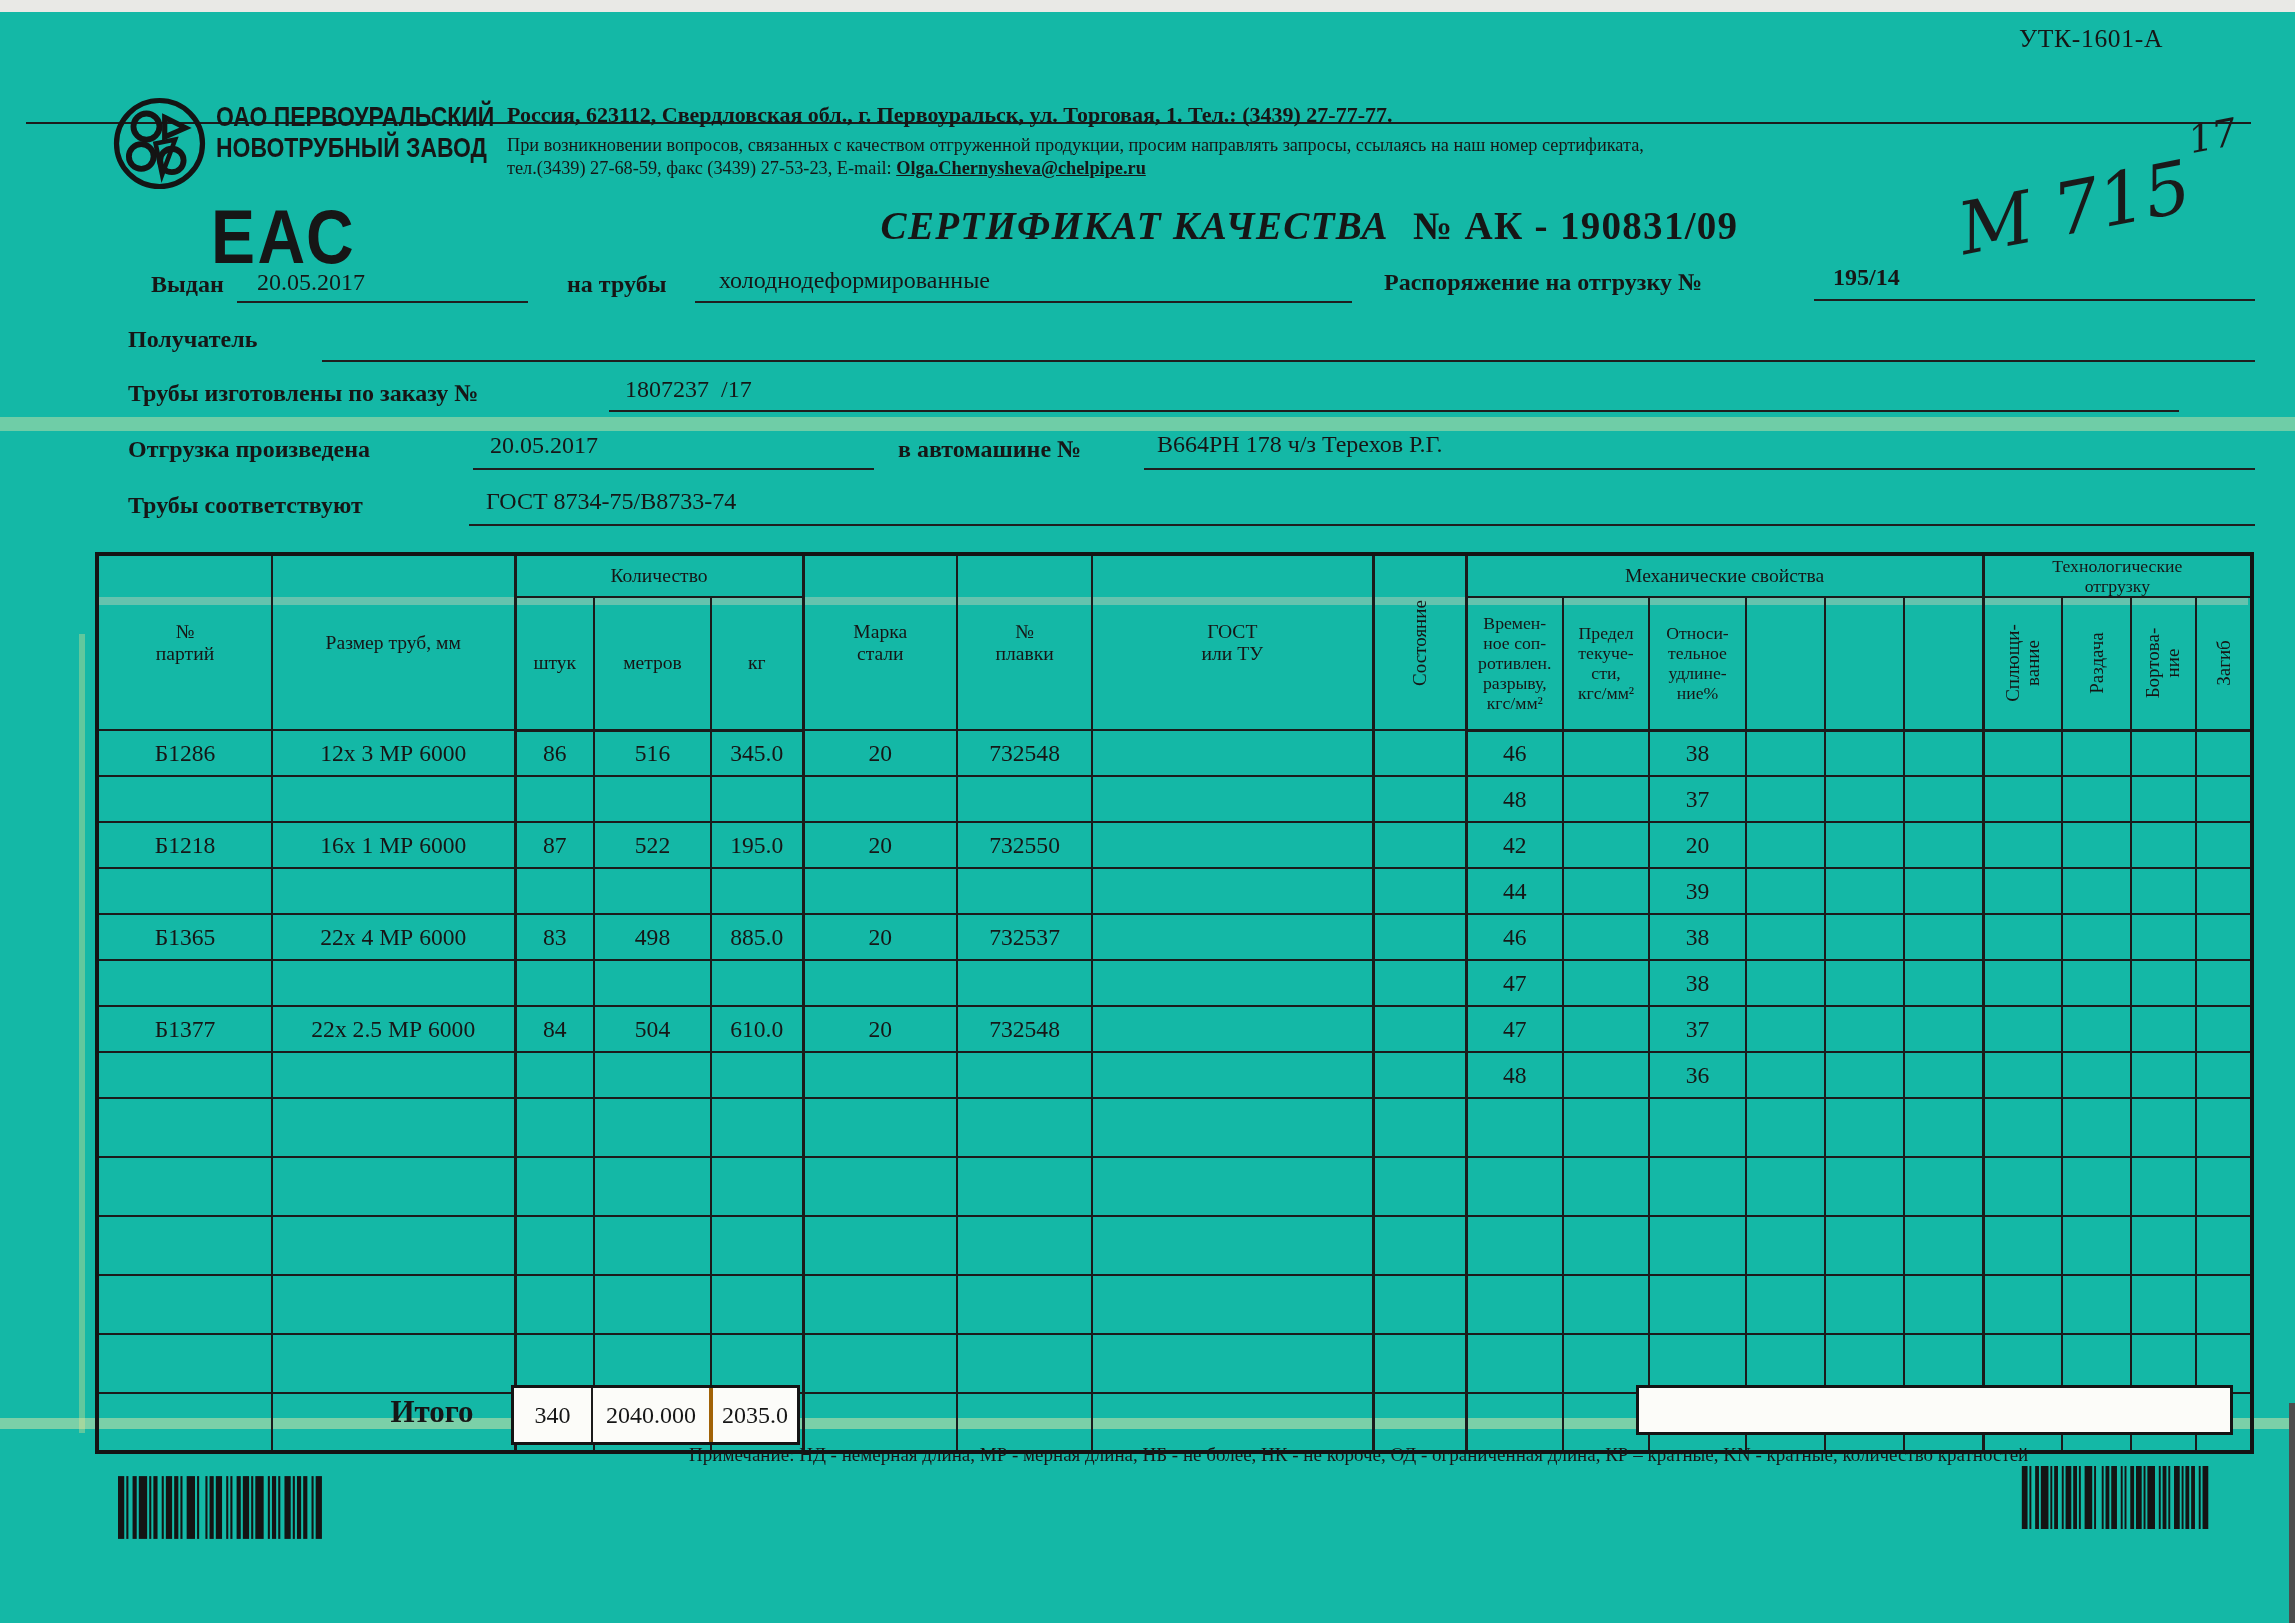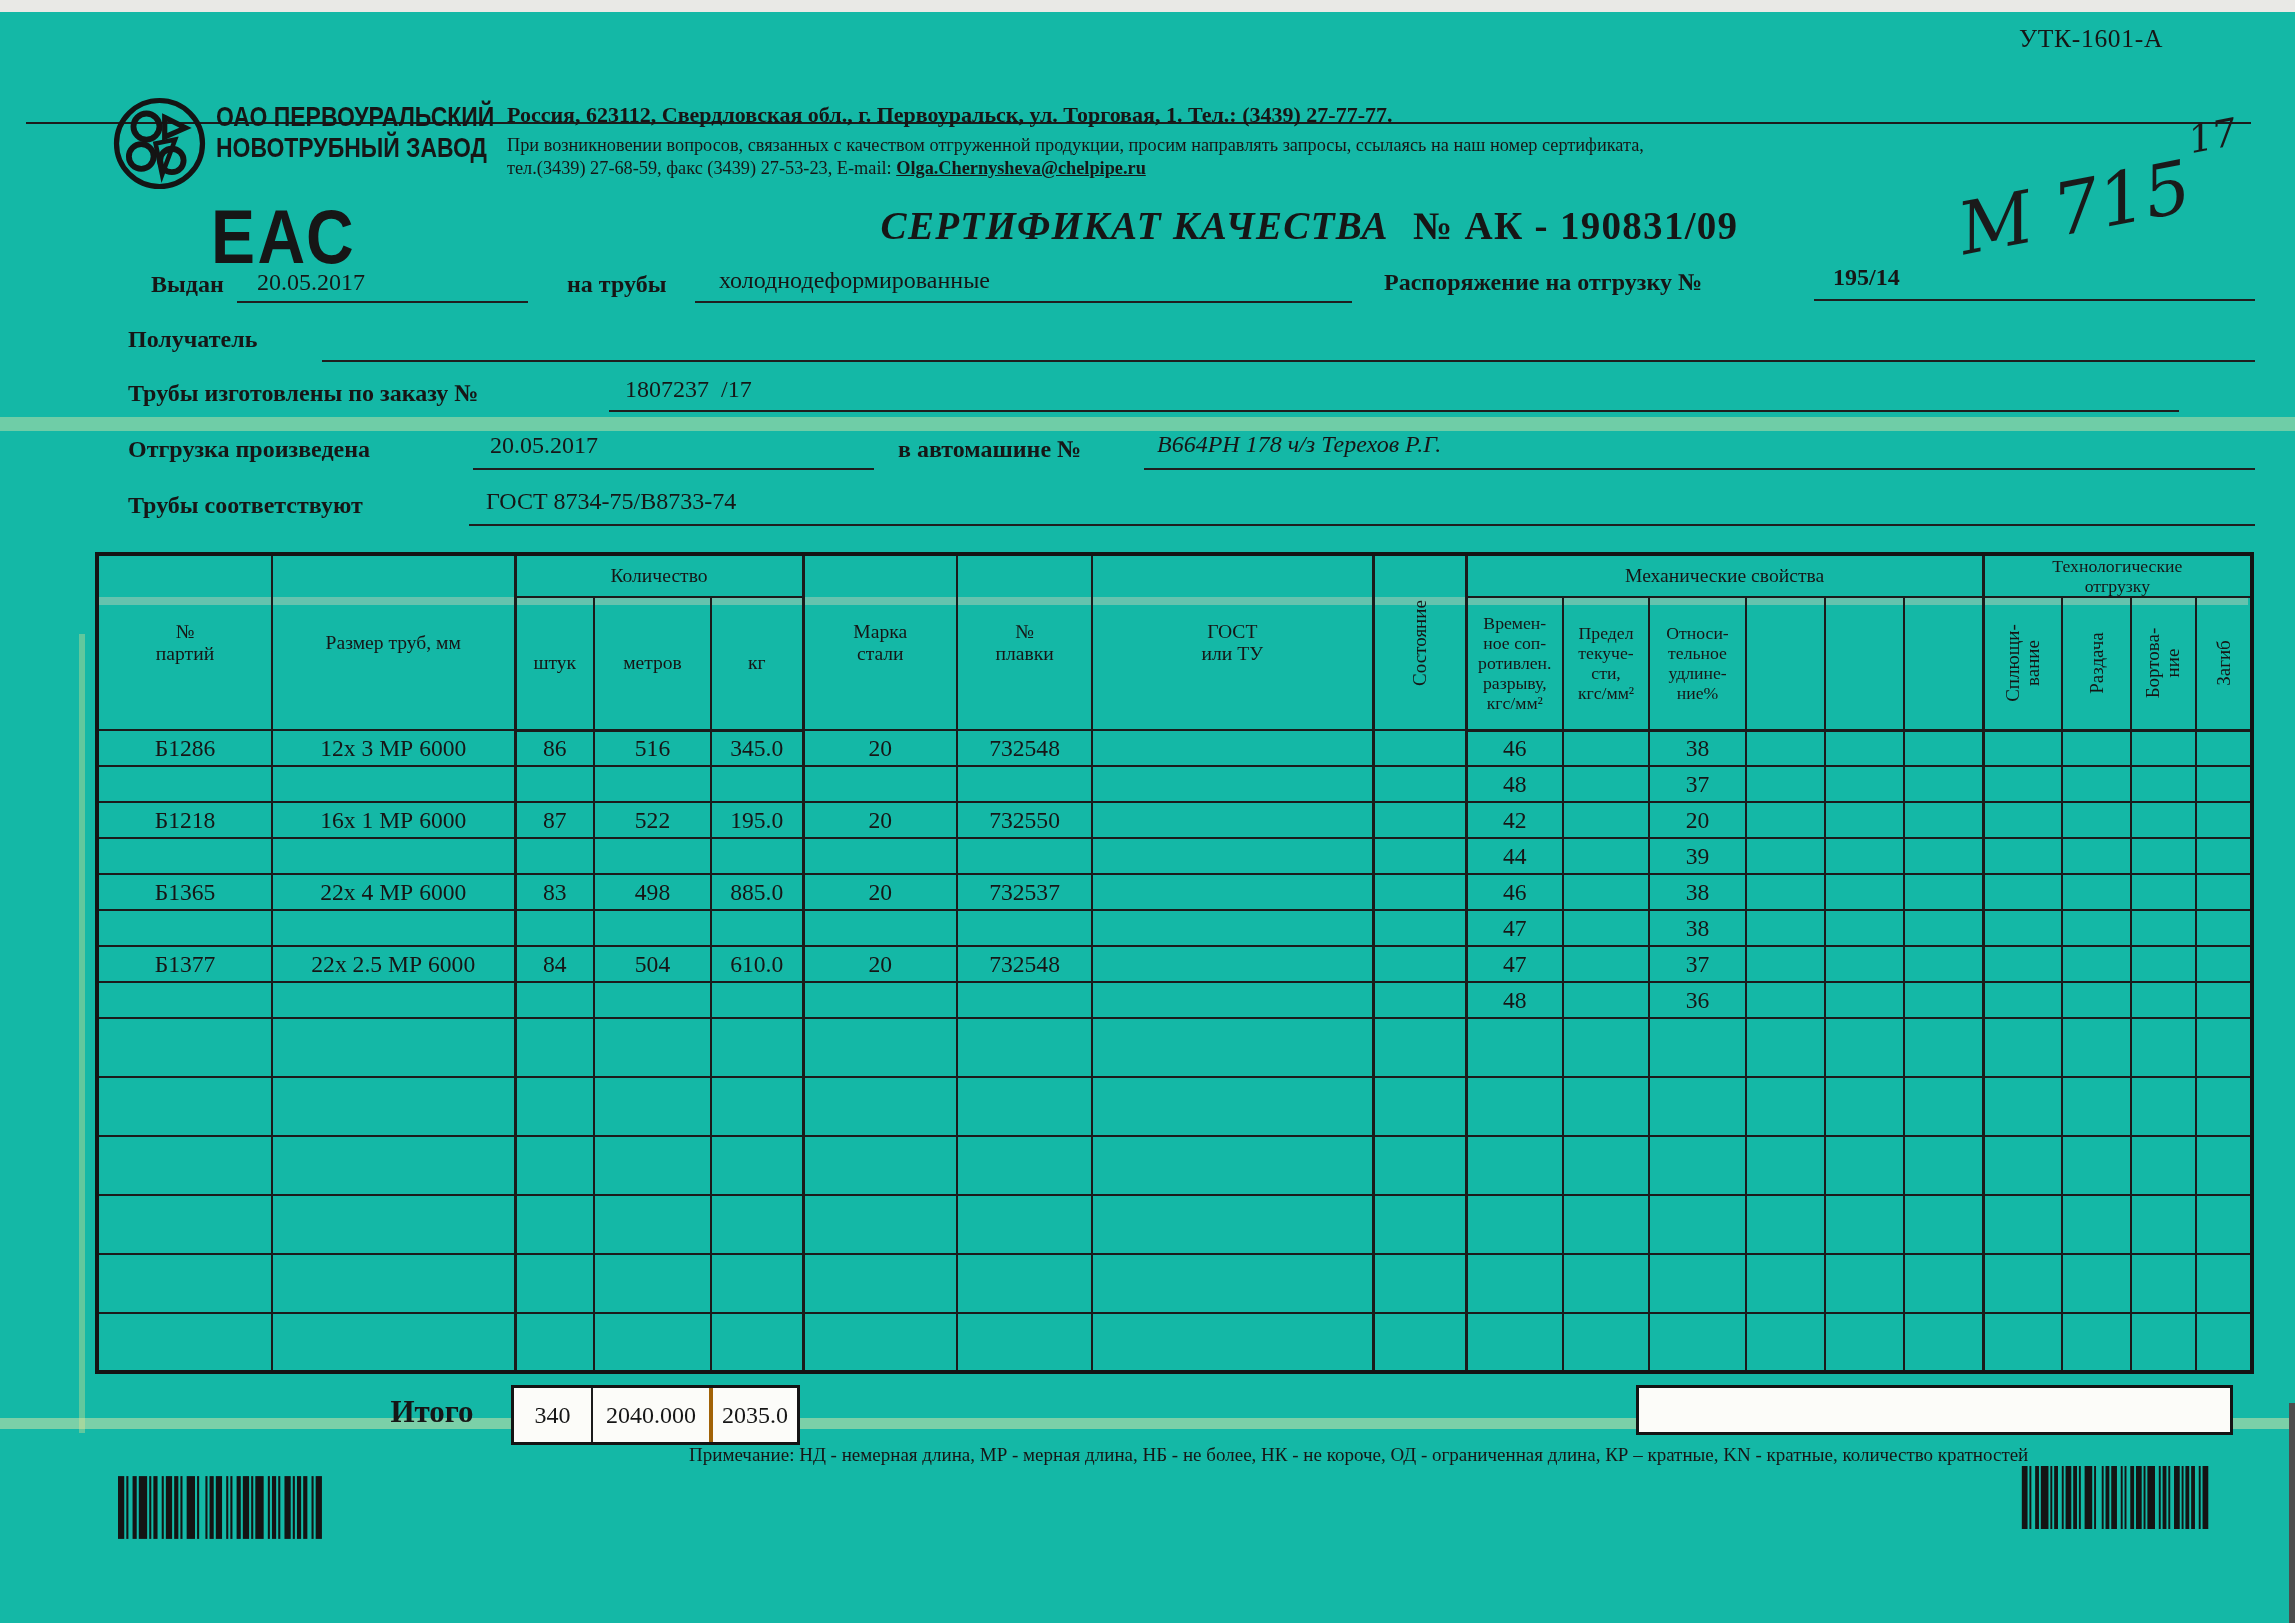--- a/index.html
+++ b/index.html
@@ -46,21 +46,21 @@
 
   
   table.cert{position:absolute;left:95px;top:540px;width:2153px;border-collapse:collapse;
              table-layout:fixed;border:4.6px solid #141414;}
   table.cert th, table.cert td{border:2px solid #1b1b1b;padding:0;text-align:center;
              vertical-align:middle;font-weight:normal;overflow:visible;}
   table.cert th{font-size:19.6px;line-height:22px;white-space:pre-line;}
   table.cert td{font-size:23.6px;}
   .hr-a{height:41px;}
   .hr-b{height:133px;}
-  .r-data{height:36px;}
+  .r-data{height:46px;}
   .r-empty{height:59px;}
   .small-h{font-size:17.7px !important;line-height:20px !important;}
   .br-thick{border-right-width:3.9px !important;}
   .bb-thick{border-bottom-width:3.9px !important;}
   .vflex{display:flex;align-items:center;justify-content:center;height:100%;width:100%;}
   .vtext{transform:rotate(-90deg);white-space:pre-line;font-size:19px;line-height:20px;}
 
   
   .totals-label{position:absolute;left:347px;top:1382px;width:170px;text-align:center;
                 font-size:31px;font-weight:bold;}
@@ -133,21 +133,21 @@
   <div class="uline" style="left:322px;top:348px;width:1933px;"></div>
 
   <div class="lbl" style="left:128px;top:368px;">Трубы изготовлены по заказу №</div>
   <div class="val" style="left:625px;top:364px;">1807237  /17</div>
   <div class="uline" style="left:609px;top:398px;width:1570px;"></div>
 
   <div class="lbl" style="left:128px;top:424px;">Отгрузка произведена</div>
   <div class="val" style="left:490px;top:420px;">20.05.2017</div>
   <div class="uline" style="left:473px;top:456px;width:401px;"></div>
   <div class="lbl" style="left:898px;top:424px;">в автомашине №</div>
-  <div class="val" style="left:1157px;top:419px;font-style:italic;">В664РН 178 ч/з Терехов Р.Г.</div>
+  <div class="val" style="left:1157px;top:419px;">В664РН 178 ч/з Терехов Р.Г.</div>
   <div class="uline" style="left:1144px;top:456px;width:1111px;"></div>
 
   <div class="lbl" style="left:128px;top:480px;">Трубы соответствуют</div>
   <div class="val" style="left:486px;top:476px;">ГОСТ 8734-75/В8733-74</div>
   <div class="uline" style="left:469px;top:512px;width:1786px;"></div>
 
   <table class="cert">
     <colgroup>
       <col style="width:175px">
         <col style="width:243px">

